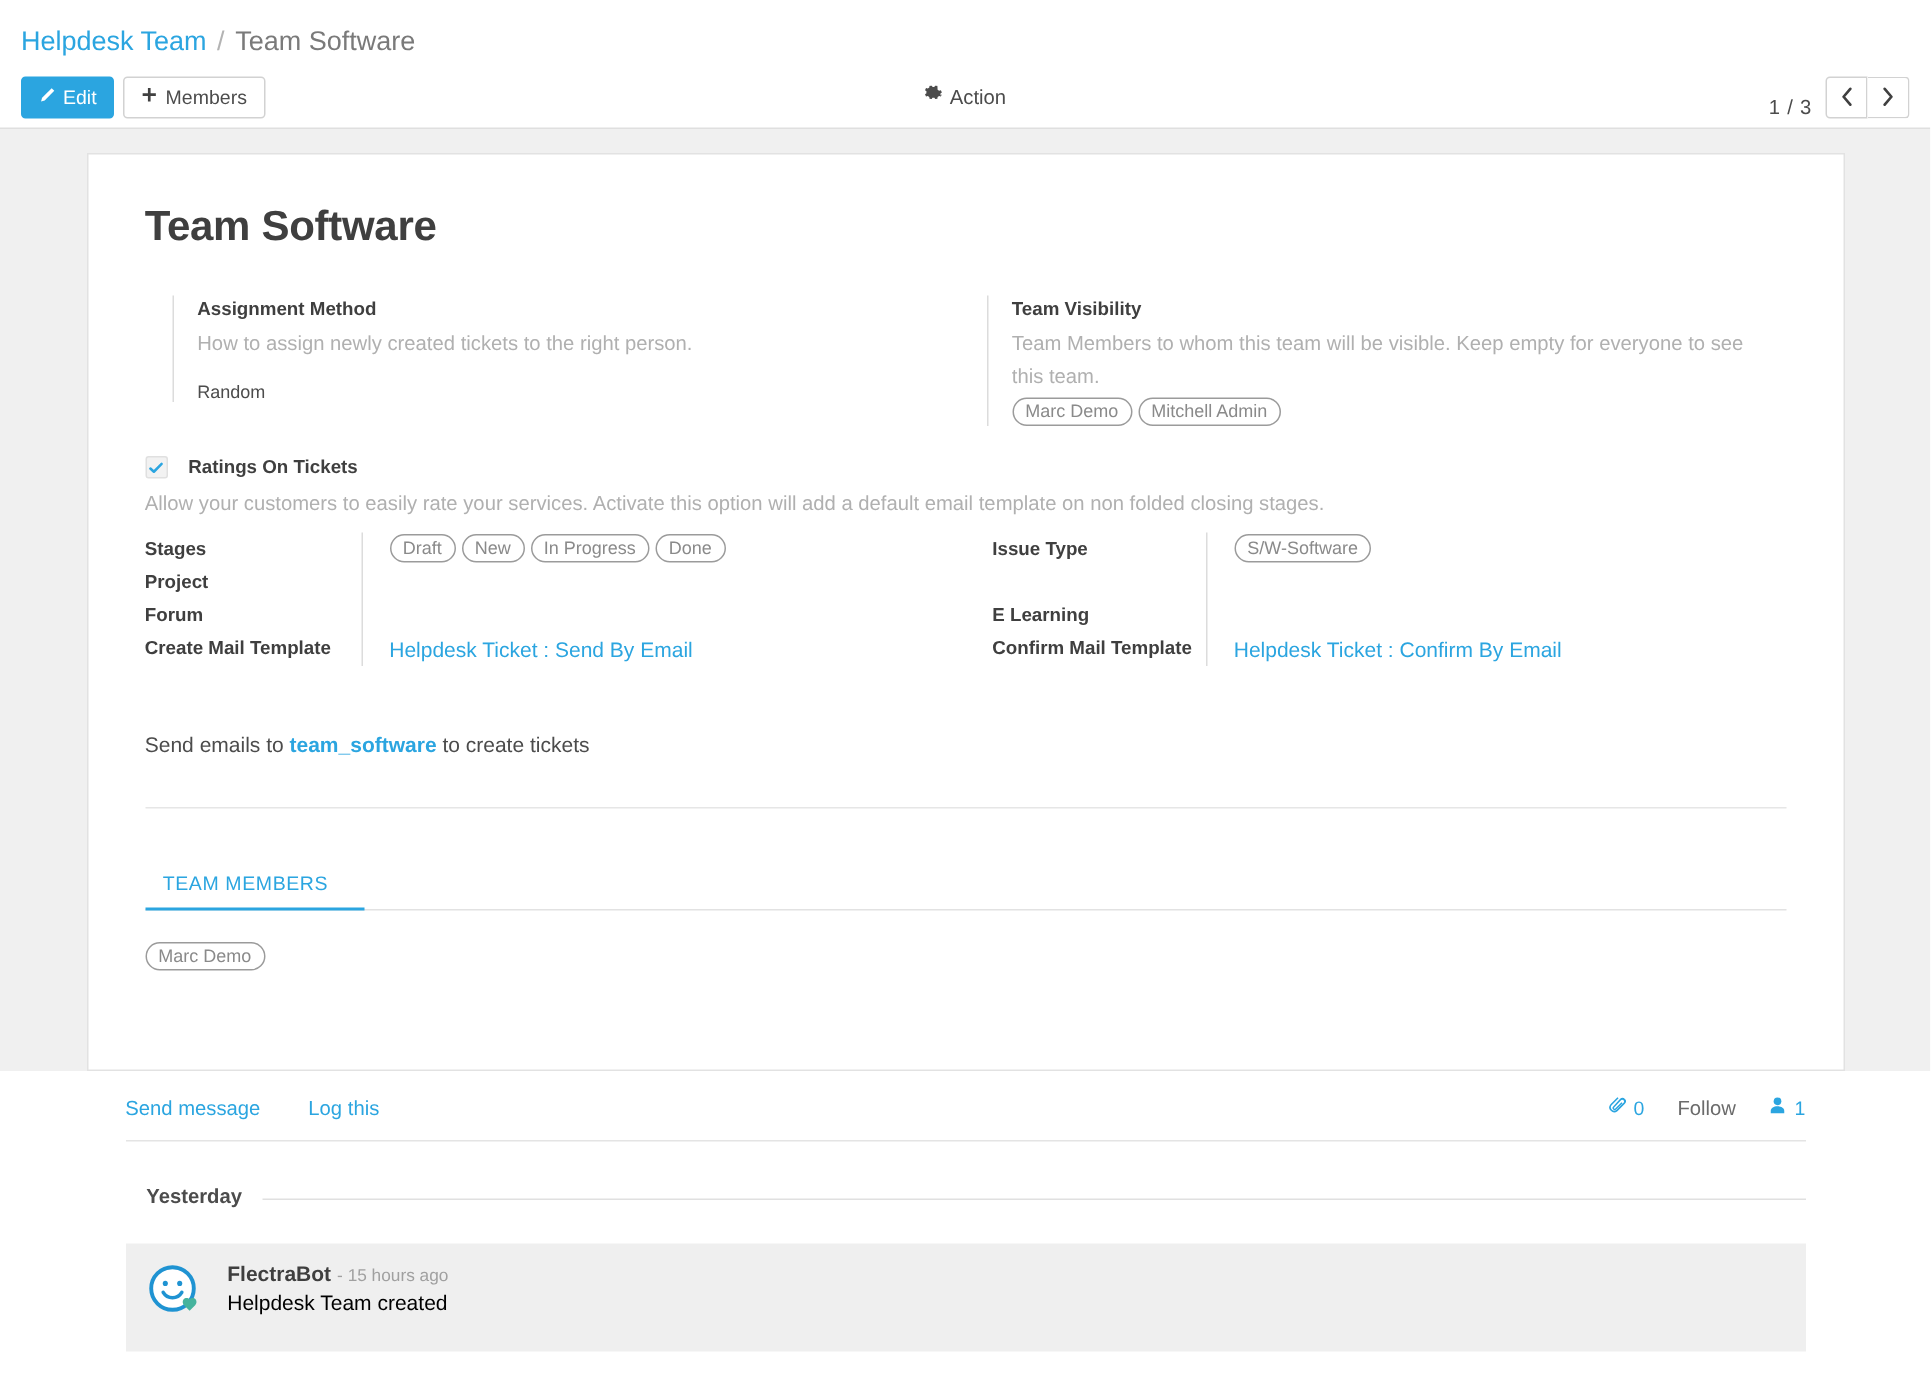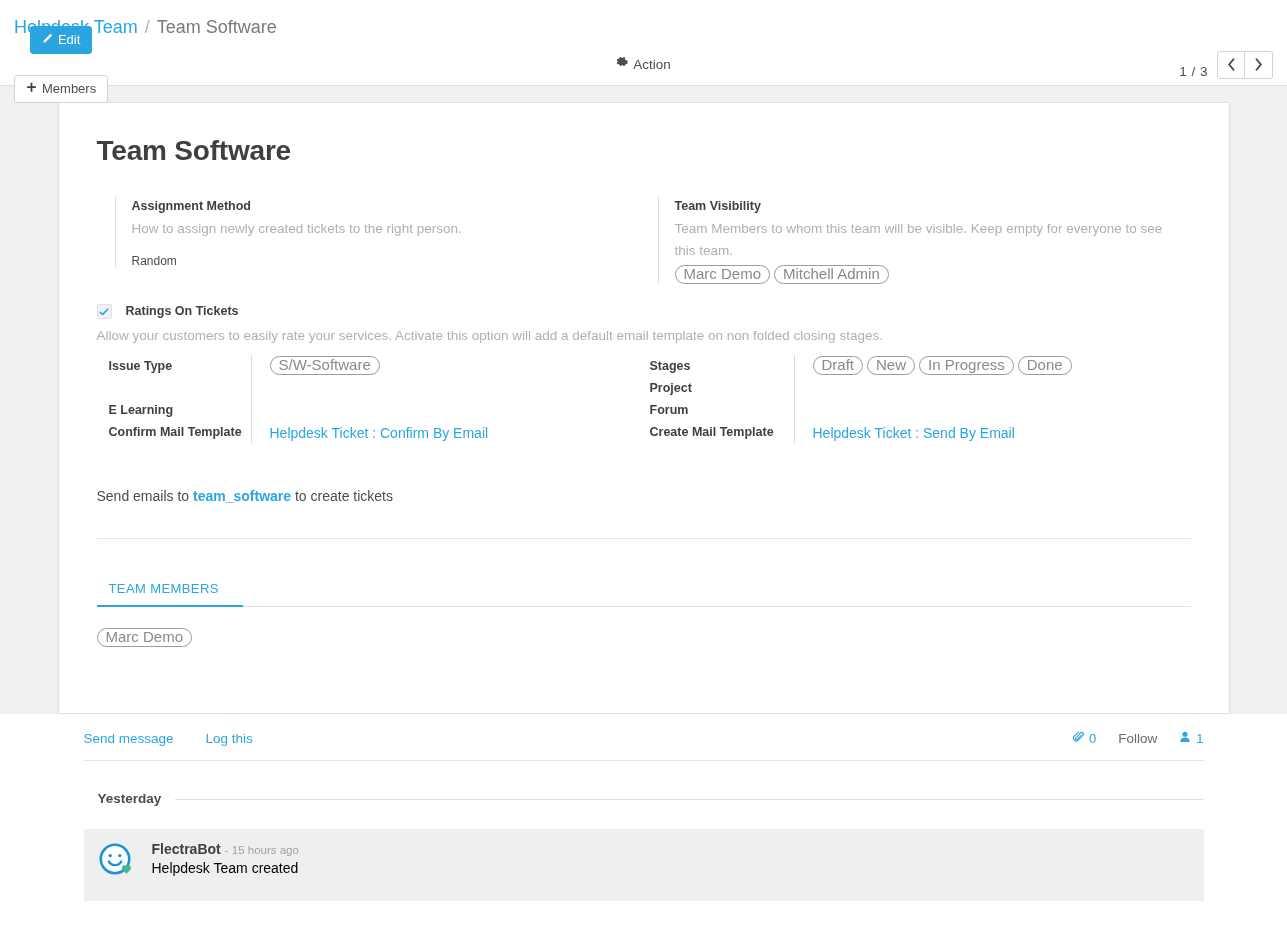--- a/index.html
+++ b/index.html
@@ -28,21 +28,21 @@
 
   
   .control-panel {
     height: 42px;
     background: #ffffff;
     border-bottom: 1px solid #dfdfdf;
     display: flex; align-items: center;
     padding: 0 14px;
     position: relative;
   }
-  .cp-left { display: flex; align-items: center; gap: 21px; flex-direction: column; }
+  .cp-left { display: flex; align-items: center; gap: 6px; }
   .btn {
     font-size: 13px;
     border-radius: 3px;
     padding: 5px 11px;
     line-height: 16px;
     cursor: pointer;
     display: inline-flex; align-items: center; gap: 5px;
     font-family: "Liberation Sans", sans-serif;
   }
   .btn-primary { background: #2ba5e0; border: 1px solid #2ba5e0; color: #ffffff; }
@@ -104,21 +104,21 @@
   .f-help { font-size: 13.5px; color: #b0b0b0; line-height: 22px; margin-top: 2px; }
   .f-value { font-size: 12px; color: #4c4c4c; margin-top: 14px; }
 
   
   .tag-row { display: flex; flex-wrap: wrap; gap: 4px; margin-top: 3px; }
   .tag {
     display: inline-block;
     border: 1px solid #9b9b9b;
     border-radius: 11px;
     padding: 1px 8px 2px 8px;
-    font-size: 15px;
+    font-size: 12px;
     color: #8a8a8a;
     line-height: 14px;
     background: #ffffff;
     cursor: pointer;
   }
 
   
   .check-row { display: flex; margin-top: 20px; padding-left: 6px; }
   .cbx {
     width: 15px; height: 15px;
@@ -279,60 +279,60 @@
             <svg width="10" height="10" viewBox="0 0 12 12" fill="none" stroke="#2ba5e0" stroke-width="2" stroke-linecap="round" stroke-linejoin="round">
                 <path d="M1.5 6.4 4.3 9 10.5 2.7"></path>
               </svg>
           </span>
         </span>
         <span class="check-label">Ratings On Tickets</span>
       </div>
       <div class="check-help">Allow your customers to easily rate your services. Activate this option will add a default email template on non folded closing stages.</div>
 
       <div class="ftable">
-        <div class="fcol right">
-          <div class="fcol-labels">
-            <div class="lrow">Issue Type</div>
-            <div class="lrow"></div>
-            <div class="lrow">E Learning</div>
-            <div class="lrow">Confirm Mail Template</div>
-          </div>
-          <div class="fcol-values">
-            <div class="vrow tagline">
-              <span class="tag-row" style="margin-top:1px">
-                  <span class="tag">S/W-Software</span>
-                </span>
-            </div>
-            <div class="vrow"></div>
-            <div class="vrow"></div>
-            <div class="vrow">
-              <span class="link">Helpdesk Ticket : Confirm By Email</span>
-            </div>
-          </div>
-        </div>
         <div class="fcol">
           <div class="fcol-labels">
             <div class="lrow">Stages</div>
             <div class="lrow">Project</div>
             <div class="lrow">Forum</div>
             <div class="lrow">Create Mail Template</div>
           </div>
           <div class="fcol-values">
             <div class="vrow tagline">
               <span class="tag-row" style="margin-top:1px">
                   <span class="tag">Draft</span>
                   <span class="tag">New</span>
                   <span class="tag">In Progress</span>
                   <span class="tag">Done</span>
                 </span>
             </div>
             <div class="vrow"></div>
             <div class="vrow"></div>
             <div class="vrow">
               <span class="link">Helpdesk Ticket : Send By Email</span>
+            </div>
+          </div>
+        </div>
+        <div class="fcol right">
+          <div class="fcol-labels">
+            <div class="lrow">Issue Type</div>
+            <div class="lrow"></div>
+            <div class="lrow">E Learning</div>
+            <div class="lrow">Confirm Mail Template</div>
+          </div>
+          <div class="fcol-values">
+            <div class="vrow tagline">
+              <span class="tag-row" style="margin-top:1px">
+                  <span class="tag">S/W-Software</span>
+                </span>
+            </div>
+            <div class="vrow"></div>
+            <div class="vrow"></div>
+            <div class="vrow">
+              <span class="link">Helpdesk Ticket : Confirm By Email</span>
             </div>
           </div>
         </div>
       </div>
 
       <div class="alias-line">
         <span>Send emails to</span>
         <span class="alias-strong">team_software</span>
         <span>to create tickets</span>
       </div>

